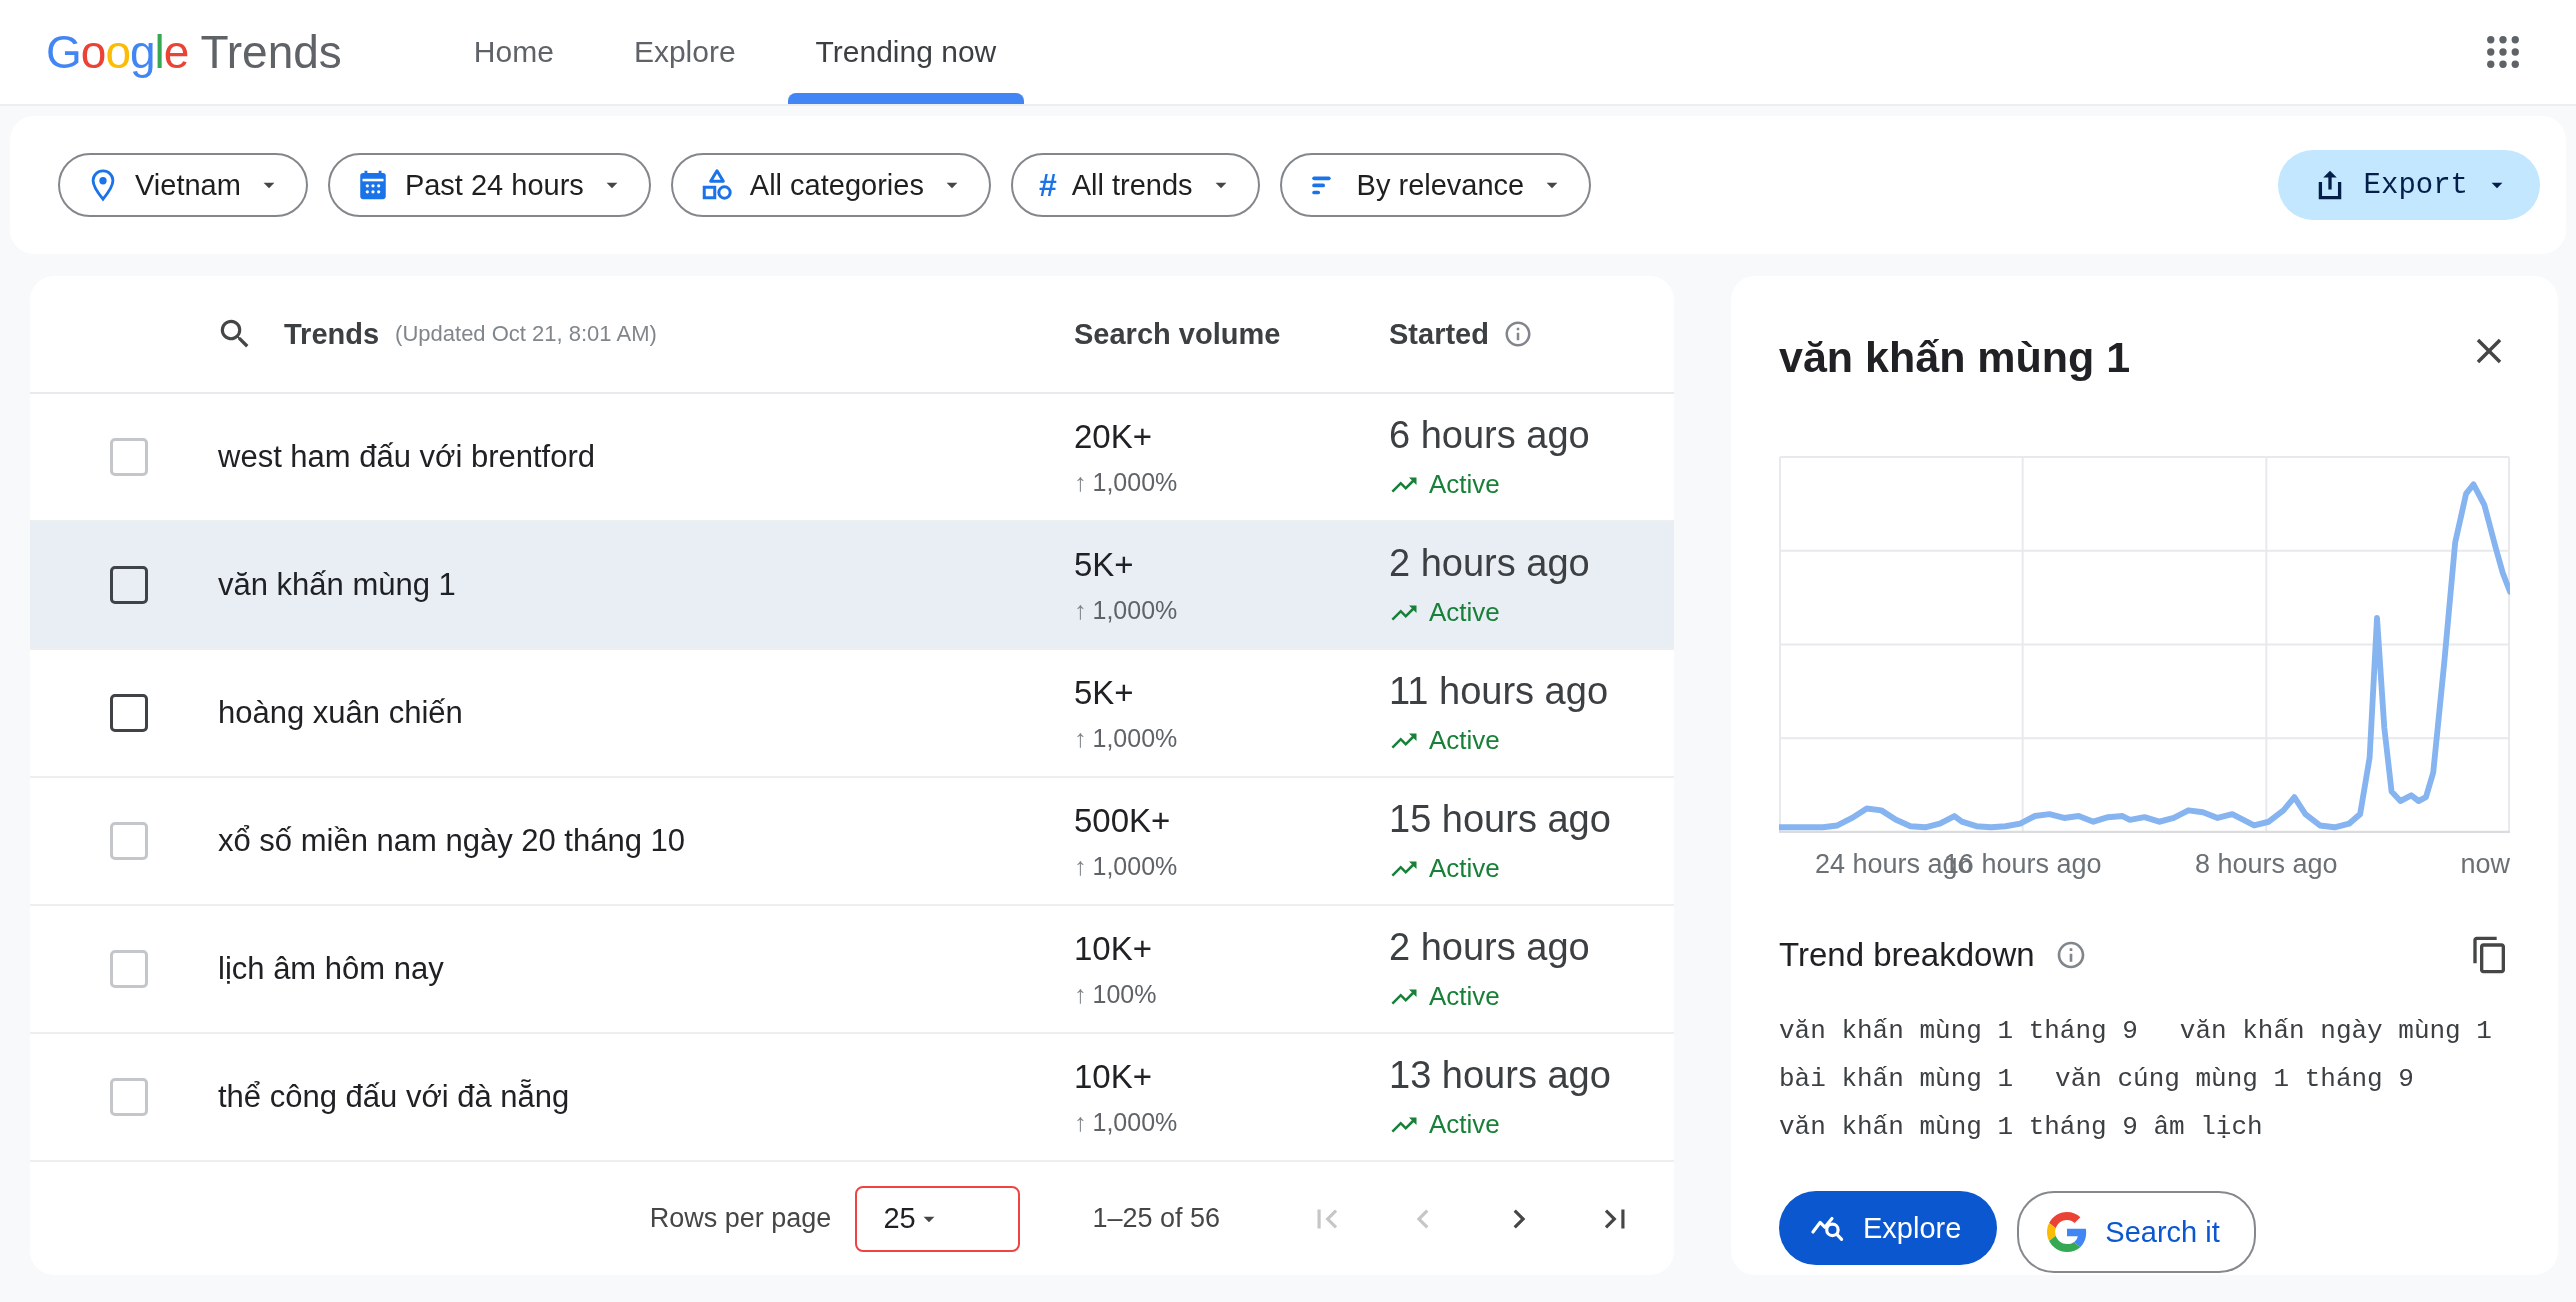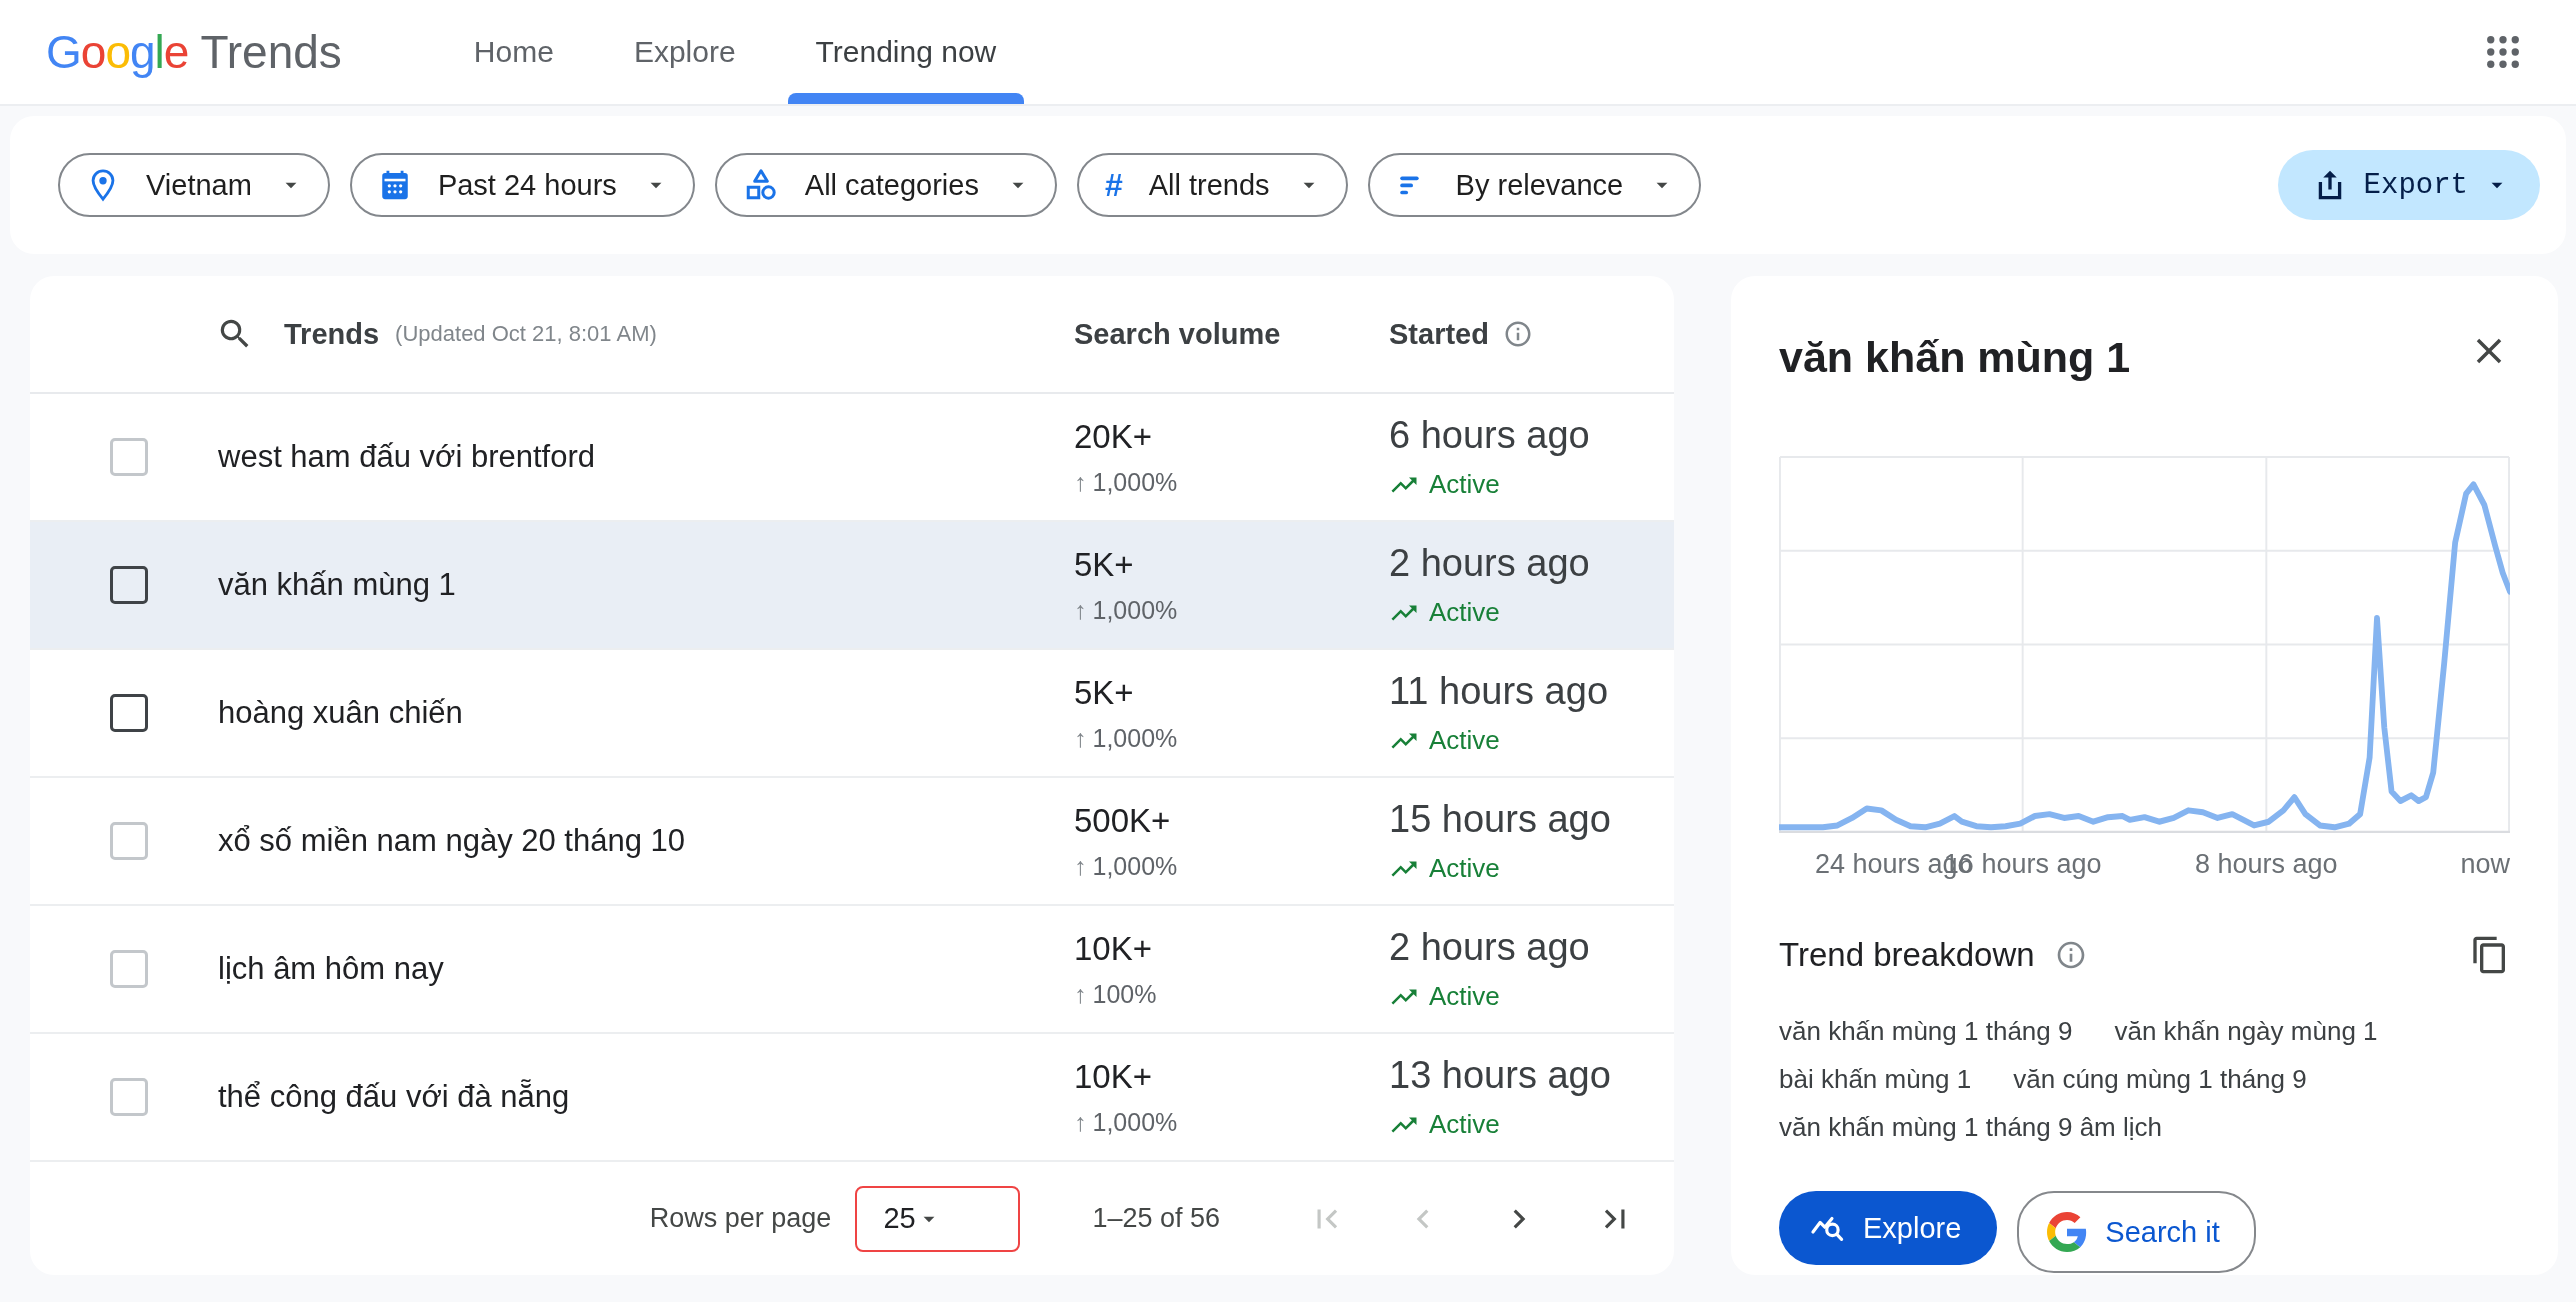--- a/index.html
+++ b/index.html
@@ -29,21 +29,21 @@
   .apps-btn { margin-left:auto; margin-right:40px; width:66px; height:66px;
     display:flex; align-items:center; justify-content:center; border-radius:50%; cursor:pointer; }
   
   .filter-card {
     margin:10px 10px 0 10px; background:#fff; border-radius:24px; height:138px;
     display:flex; align-items:center; padding:0 26px 0 48px;
   }
   .chips { display:flex; gap:20px; }
   .chip {
     height:64px; border:2px solid #83878c; border-radius:33px; background:#fff;
-    display:flex; align-items:center; gap:26px; padding:0 24px 0 26px;
+    display:flex; align-items:center; gap:15px; padding:0 24px 0 26px;
     font-size:29px; color:#1f1f1f; cursor:pointer; white-space:nowrap;
   }
   .chip .hash { font-size:32px; font-weight:700; color:#1a73e8; line-height:1; }
   .caret { width:26px; height:26px; flex:none; }
   .export-btn {
     margin-left:auto; height:70px; background:#c2e7ff; color:#041e49; border:none;
     border-radius:35px; display:flex; align-items:center; gap:16px; padding:0 30px 0 34px;
     font-size:29px; font-family:Liberation Mono, monospace; cursor:pointer;
   }
   
@@ -100,21 +100,21 @@
   .icon-btn { background:none; border:none; cursor:pointer; padding:0; display:flex; }
   .chart-wrap { margin-top:72px; }
   .chart-wrap svg.spark { display:block; width:731px; height:377px; }
   .x-labels { position:relative; height:36px; margin-top:16px; font-size:27px; color:#6b7075; }
   .x-labels span { position:absolute; top:0; white-space:nowrap; }
   .bd-head { display:flex; align-items:center; gap:20px; margin-top:50px; }
   .bd-title { font-size:33px; color:#202124; }
   .bd-copy { margin-left:auto; }
   .bd-terms { margin-top:32px; }
   .term-row { height:48px; display:flex; align-items:center; gap:42px; }
-  .bterm { font-size:26px; color:#3c4043; cursor:pointer; white-space:nowrap; }
+  .bterm { font-size:26px; color:#3c4043; cursor:pointer; white-space:nowrap;font-family:Liberation Mono, monospace; }
   .panel-actions { display:flex; gap:20px; margin-top:40px; }
   .explore-btn {
     height:74px; border:none; border-radius:37px; background:#0b57d0; color:#fff;
     display:flex; align-items:center; gap:16px; padding:0 36px 0 30px; font-size:29px;
     font-family:inherit; cursor:pointer;
   }
   .searchit-btn {
     height:82px; border:2px solid #85888c; border-radius:37px; background:#fff; color:#0b57d0;
     display:flex; align-items:center; gap:18px; padding:0 34px 0 28px; font-size:29px;
     font-family:inherit; cursor:pointer;

